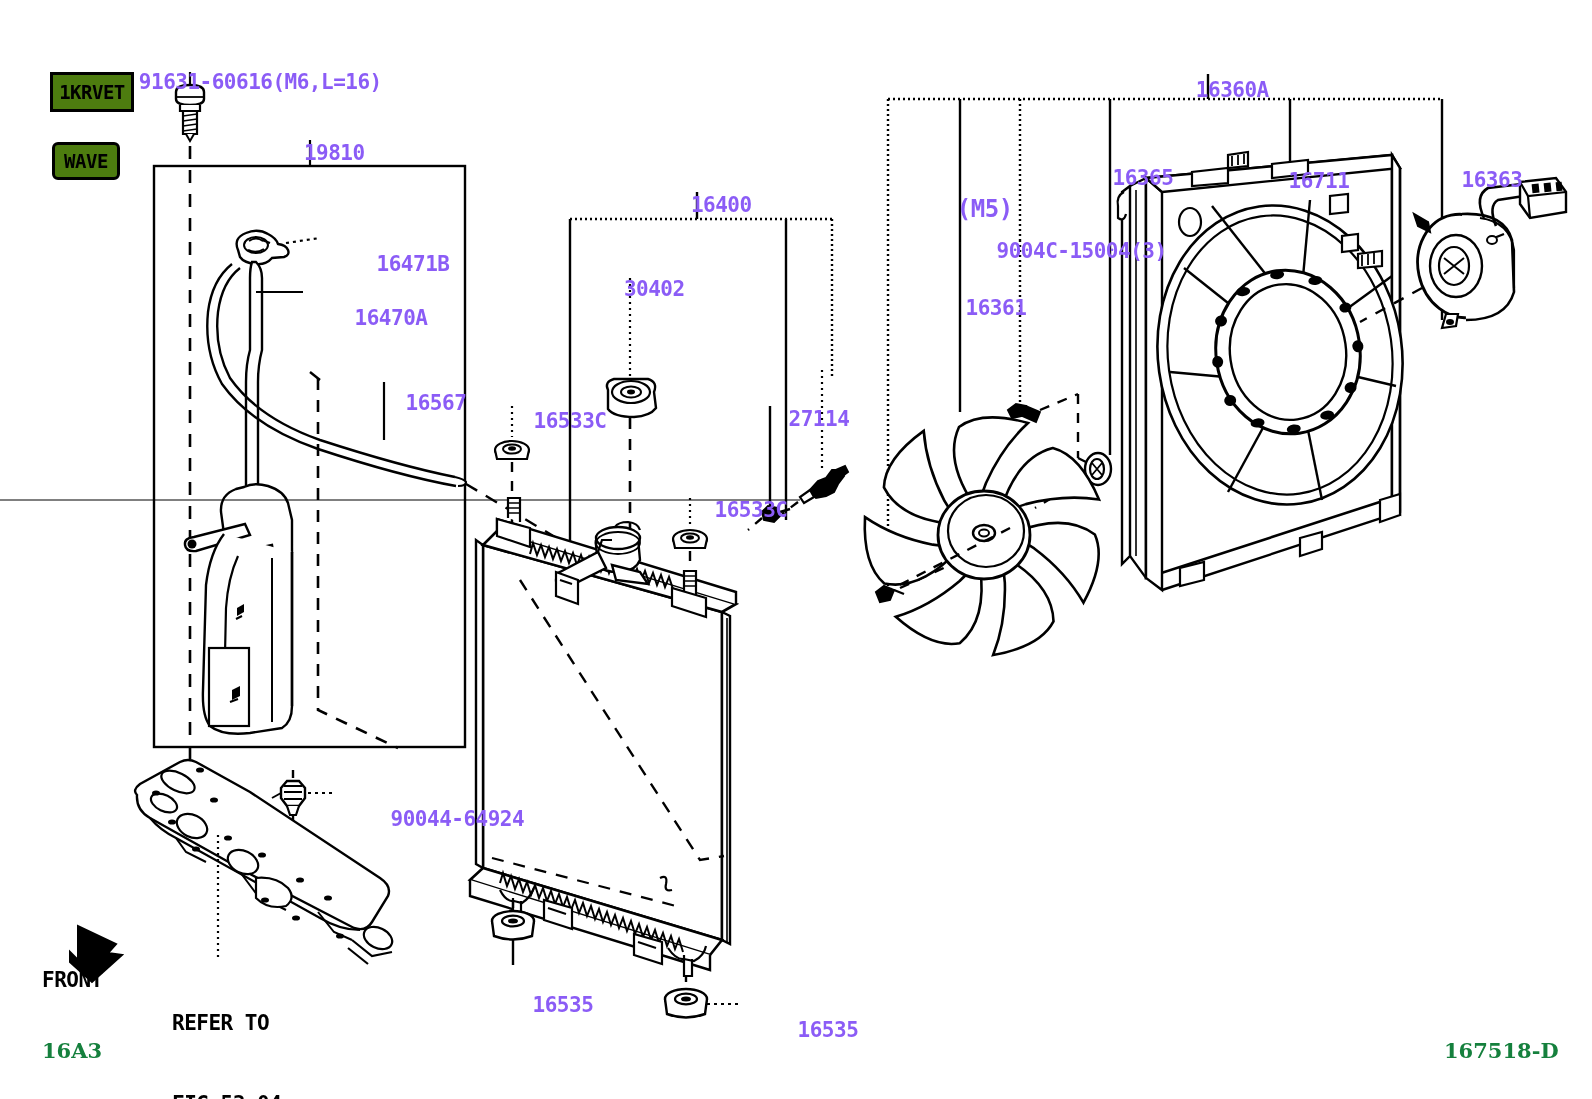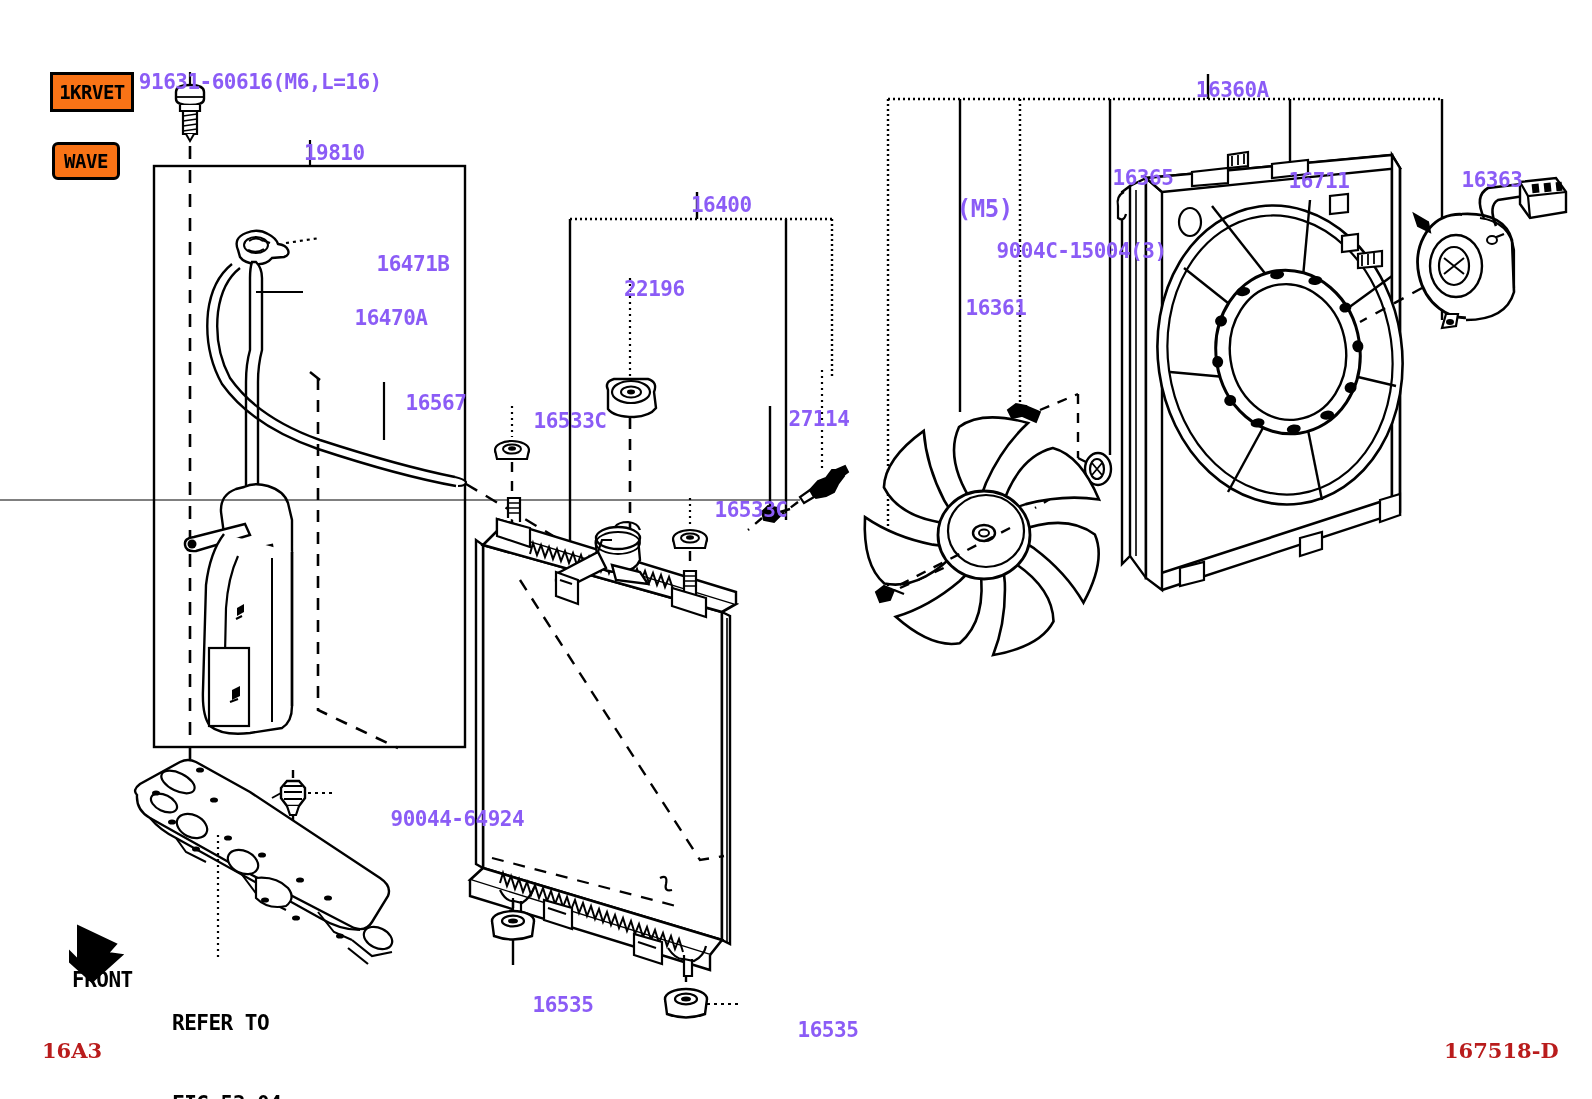--- a/index.html
+++ b/index.html
@@ -22,26 +22,26 @@
     line-height:1.18;
   }
   .lbl.ctr{transform:translateX(-50%);}
   .small{font-size:24px;}
   .codebox{
     position:absolute;
     border:3px solid #000;
     font-family:"DejaVu Sans Mono","Liberation Mono",monospace;
     font-weight:bold;font-size:19px;
     display:flex;align-items:center;justify-content:center;
-    background:#f97316;letter-spacing:-0.5px;
+    background:#4d7c0f;letter-spacing:-0.5px;
   }
   .footer{
     position:absolute;
     font-family:"DejaVu Serif","Liberation Serif",serif;
-    font-weight:bold;font-size:21px;color:#b91c1c;letter-spacing:0px;
+    font-weight:bold;font-size:21px;color:#15803d;letter-spacing:0px;
   }
   .frontlabel{
     position:absolute;
     font-family:"DejaVu Sans Mono","Liberation Mono",monospace;
     font-weight:bold;font-size:21px;letter-spacing:-0.5px;
   }
   .refblock{
     position:absolute;
     font-family:"DejaVu Sans Mono","Liberation Mono",monospace;
     font-weight:bold;font-size:21px;line-height:1.30;letter-spacing:-0.5px;
@@ -533,21 +533,21 @@
 
   <div class="lbl" style="left:485px;top:384px;">
     <span>16533C</span>
   </div>
 
   <div class="lbl ctr" style="left:697px;top:168px;">
     <span>16400</span>
   </div>
 
   <div class="lbl ctr" style="left:630px;top:252px;">
-    <span>22196</span>
+    <span>30402</span>
   </div>
 
   <div class="lbl" style="left:666px;top:473px;">
     <span>16533C</span>
   </div>
 
   <div class="lbl" style="left:740px;top:382px;">
     <span>27114</span>
   </div>
 
@@ -588,21 +588,21 @@
   <div class="lbl" style="left:1413px;top:143px;">
     <span>16363</span>
   </div>
 
   <div class="refblock" style="left:172px;top:955px;">
     <div>REFER TO</div>
     <div>FIG 53-04</div>
     
   </div>
 
-  <div class="frontlabel" style="left:42px;top:968px;margin-left:30px;">
+  <div class="frontlabel" style="left:42px;top:968px;">
     <span>FRONT</span>
   </div>
 
   <div class="footer" style="left:42px;top:1038px;">
     <span>16A3</span>
   </div>
 
   <div class="footer" style="left:1444px;top:1038px;">
     <span>167518-D</span>
   </div>

